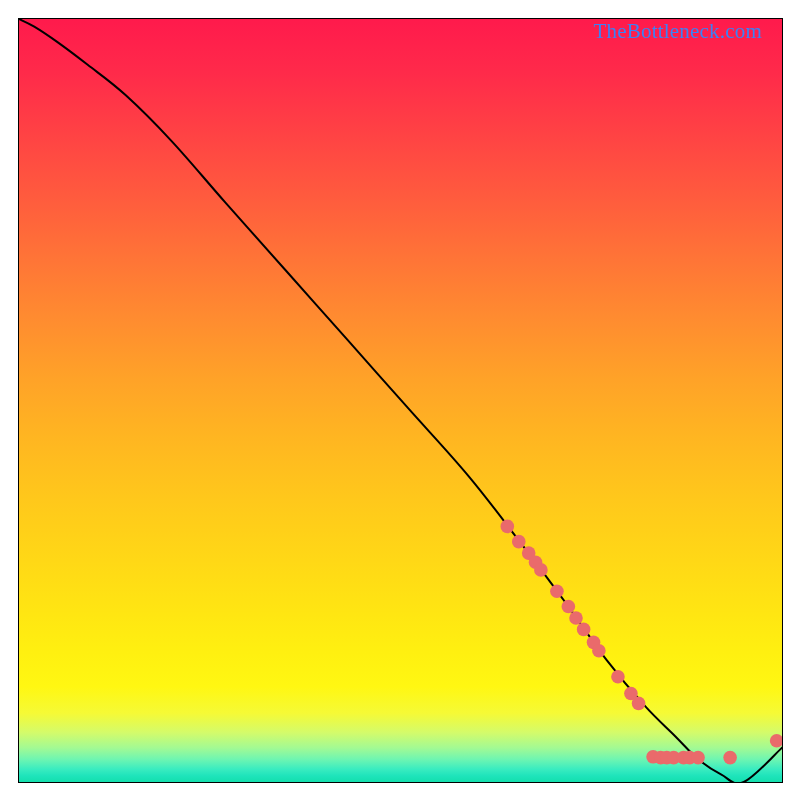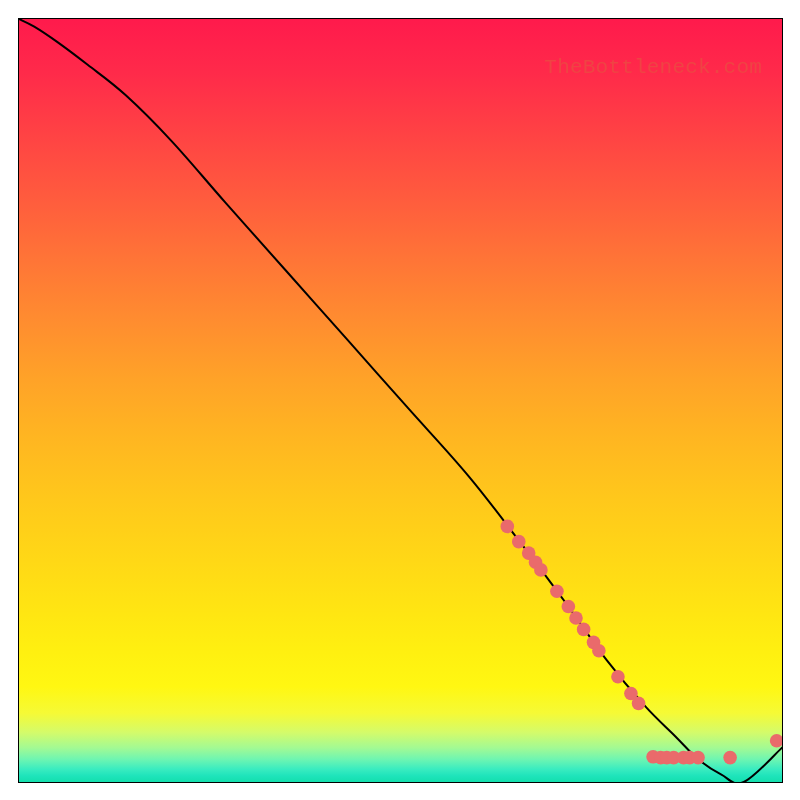--- a/index.html
+++ b/index.html
@@ -58,26 +58,25 @@
     position: absolute;
     left: 0;
     top: 0;
     width: 100%;
     height: 100%;
   }
   .watermark {
     position: absolute;
     top: 0;
     right: 20px;
-    color: #ef4444;
+    color: #3b82f6;
     font-size: 21px;
     font-weight: 400;
     letter-spacing: 0.2px;
-    font-family: Liberation Mono, monospace;
-    margin-top: 37px;
+    font-family: Liberation Serif, serif;
   }
 </style>
 </head>
 <body>
 
 <div class="chart-container">
   <div class="plot-area">
     <div class="gradient-bg"></div>
     <svg class="svg-layer" viewBox="0 0 763 763" preserveAspectRatio="none">
       <g>

